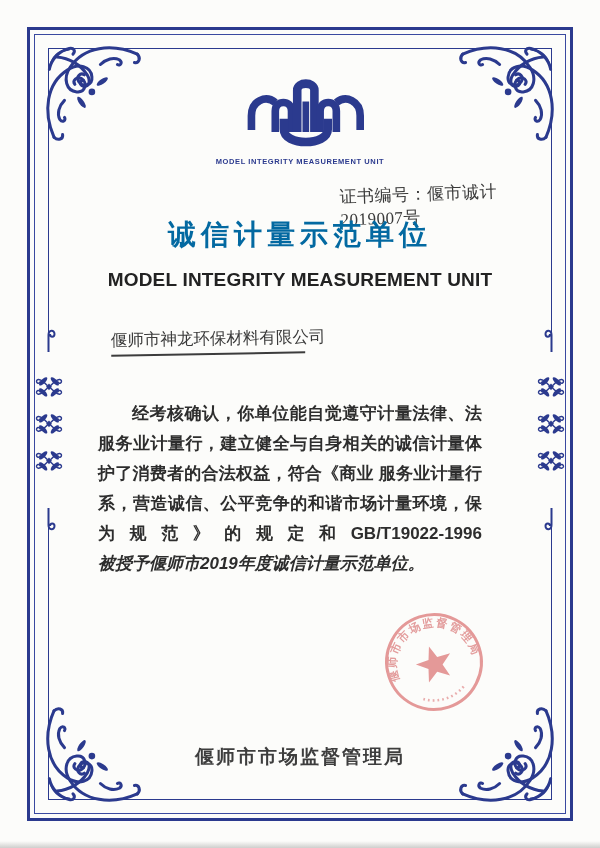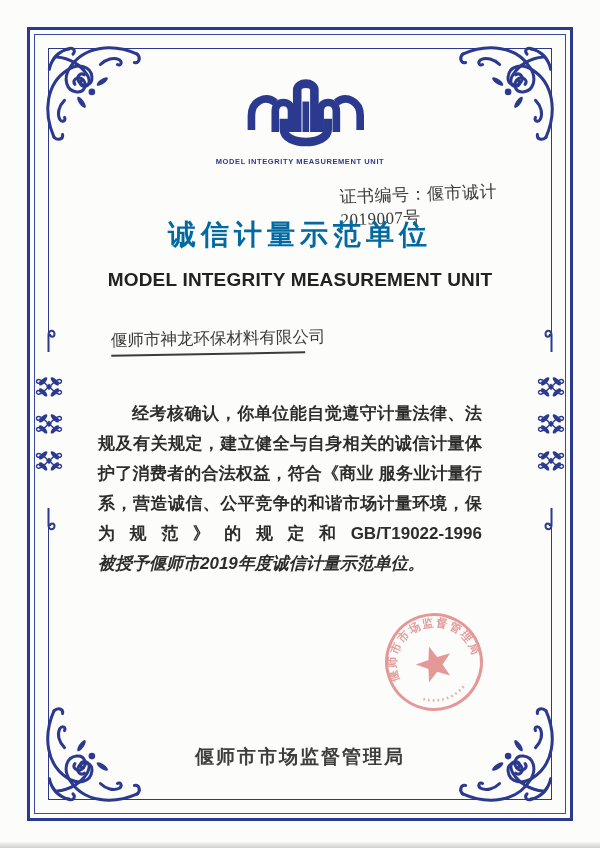--- a/index.html
+++ b/index.html
@@ -185,21 +185,21 @@
 
   <div class="certno handw">证书编号：偃市诚计2019007号</div>
 
   <div class="title">诚信计量示范单位</div>
   <div class="subtitle">MODEL INTEGRITY MEASUREMENT UNIT</div>
 
   <div class="awardee handw">偃师市神龙环保材料有限公司</div>
 
   <div class="body-par">
     <div class="bline first">经考核确认，你单位能自觉遵守计量法律、法</div>
-    <div class="bline">规及有关规定，建立健全与自身相关的诚信计量体</div>
+    <div class="bline">服务业计量行，建立健全与自身相关的诚信计量体</div>
     <div class="bline">护了消费者的合法权益，符合《商业 服务业计量行</div>
     <div class="bline">系，营造诚信、公平竞争的和谐市场计量环境，保</div>
     <div class="bline">为规范》的规定和GB/T19022-1996</div>
     <div class="bline last">被授予偃师市2019年度诚信计量示范单位。</div>
   </div>
 
   <div class="seal">
     <svg viewBox="0 0 130 130">
       <circle cx="65" cy="65" r="55" stroke="#e08888" stroke-width="3.5" fill="none"></circle>
       <polygon fill="#e08888" points="65,46 70.3,60.7 85.9,61.2 73.6,70.8 77.9,85.8 65,77 52.1,85.8 56.4,70.8 44.1,61.2 59.7,60.7"></polygon>

